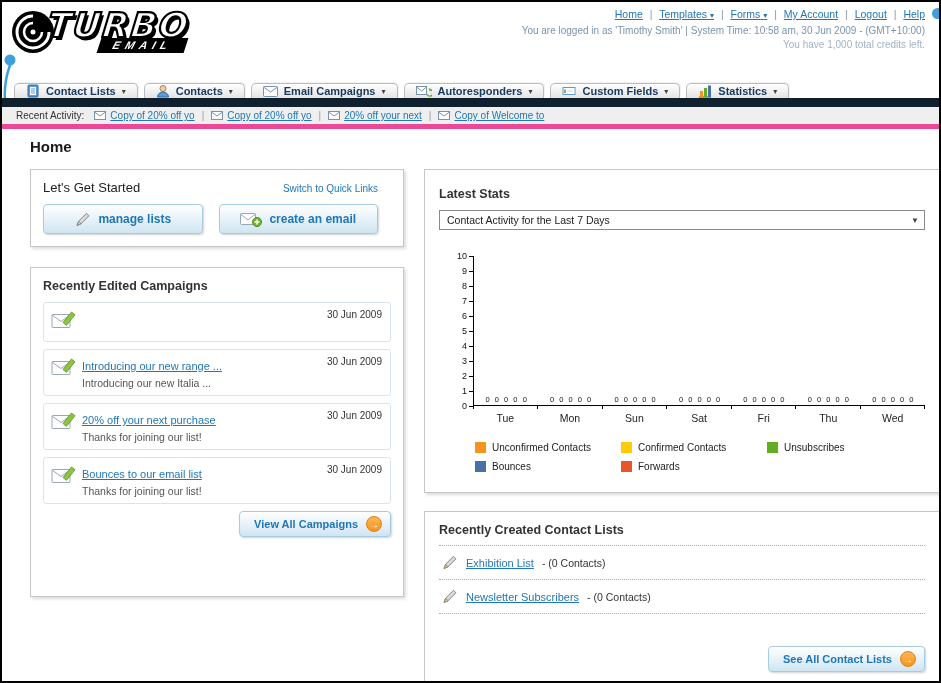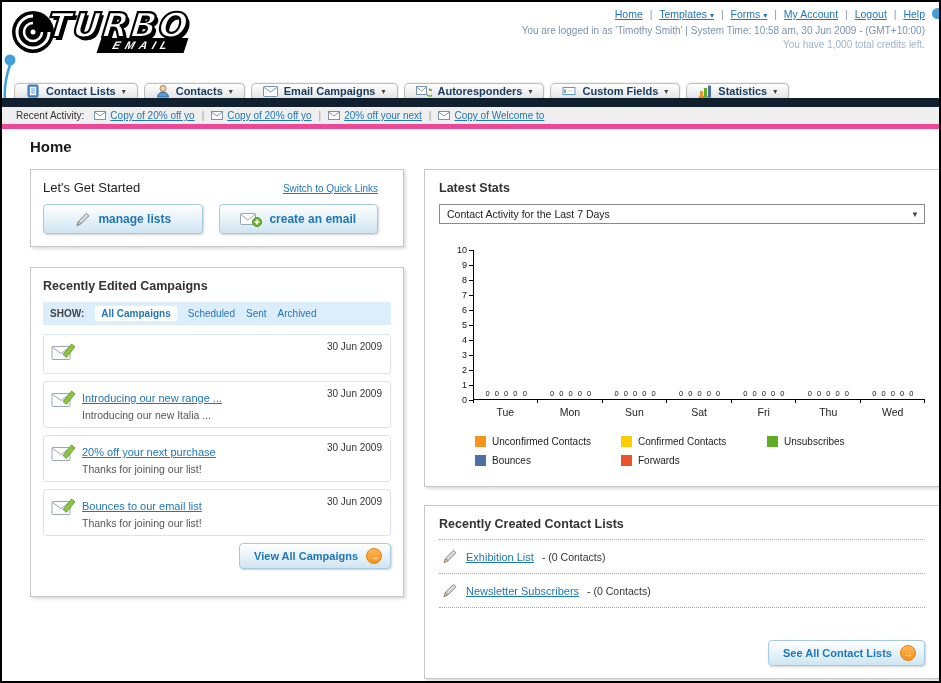--- a/index.html
+++ b/index.html
@@ -61,21 +61,21 @@
   .left-col { width:374px; flex:0 0 374px; }
   .right-col { flex:1; }
 
   .panel { background:#fff; border:1px solid #c6c6c6; box-shadow:2px 2px 3px rgba(0,0,0,.14); }
   .panel-title { font-size:12.5px; font-weight:bold; color:#333; }
 
   
   .get-started { padding:10px 25px 12px 12px; }
   .gs-head { display:flex; justify-content:space-between; align-items:baseline; }
   .gs-title { font-size:13px; color:#222; font-weight:normal; }
-  .gs-link { font-size:10px; color:#1f76b8; text-decoration:underline; cursor:pointer; }
+  .gs-link { font-size:10px; color:#1f76b8; cursor:pointer; }
   .gs-buttons { margin-top:9px; display:flex; gap:16px; }
   .blue-btn { flex:1; height:30px; display:flex; align-items:center; justify-content:center;
               gap:7px; background:linear-gradient(#ffffff,#cfe5f2); border:1px solid #a6cbe0;
               border-radius:4px; color:#1f76b8; font-weight:bold; font-size:12px;
               box-shadow:1px 1px 2px rgba(0,0,0,.18); cursor:pointer;
               font-family:"Liberation Sans", sans-serif; }
 
   
   .campaigns { margin-top:20px; padding:11px 12px 12px 12px; min-height:330px; }
   .filter-bar { margin-top:9px; background:#dceefb; padding:4px 7px; display:flex;
@@ -95,21 +95,21 @@
                 background:linear-gradient(#ffffff,#cfe5f2); border:1px solid #a6cbe0;
                 border-radius:4px; color:#1f76b8; font-weight:bold; font-size:11px;
                 box-shadow:1px 1px 2px rgba(0,0,0,.18); cursor:pointer;
                 font-family:"Liberation Sans", sans-serif; }
   .arrow-circle { width:16px; height:16px; border-radius:50%;
                   background:linear-gradient(#fbb657,#f7941d); border:1px solid #de8110;
                   color:#fff; font-size:10px; font-weight:bold; display:flex;
                   align-items:center; justify-content:center; }
 
   
-  .stats { padding:11px 14px 10px 14px; }
+  .stats { padding:17px 14px 10px 14px; }
   .stats-select { margin-top:9px; height:20px; border:1px solid #8a8a8a; background:#fff;
                   display:flex; align-items:center; justify-content:space-between;
                   padding:0 3px 0 7px; font-size:10.5px; color:#222; cursor:pointer; }
   .select-arrow { font-size:8px; color:#444; padding:0 2px; }
 
   .chart-wrap { position:relative; margin:26px 0 0 4px; padding-left:30px; }
   .chart-y-axis { position:absolute; left:0; top:0; width:30px; height:150px; }
   .ytick { position:absolute; right:0; transform:translateY(-50%);
            display:flex; align-items:center; gap:2px; }
   .ytick-num { font-size:9px; color:#111; width:16px; text-align:right; }
@@ -333,27 +333,20 @@
                     <path d="M17 8.5 V13.5 M14.5 11 H19.5" stroke="#fff" stroke-width="1.5"></path>
                   </svg>
               </span>
               <span>create an email</span>
             </button>
           </div>
         </div>
 
         <div class="panel campaigns">
           <div class="panel-title">Recently Edited Campaigns</div>
-          <div class="filter-bar">
-            <span class="show-label">SHOW:</span>
-            <a class="filter selected">All Campaigns</a>
-            <a class="filter">Scheduled</a>
-            <a class="filter">Sent</a>
-            <a class="filter">Archived</a>
-          </div>
 
           <div class="campaign-rows">
             <div class="campaign-row">
               <span class="camp-icon inline-svg">
                 <svg width="25" height="20" viewBox="0 0 25 20">
                     <rect x="1" y="4.5" width="18" height="13" rx="1" fill="#fdfdfd" stroke="#9aa7b5"></rect>
                     <path d="M1 5 L10 11.5 L19 5" fill="none" stroke="#9aa7b5"></path>
                     <path d="M12 12.5 L20.5 2 L24 4.8 L15.5 15.3 Z" fill="#8cc63f" stroke="#5e8f23" stroke-width="0.8"></path>
                   </svg>
               </span>

